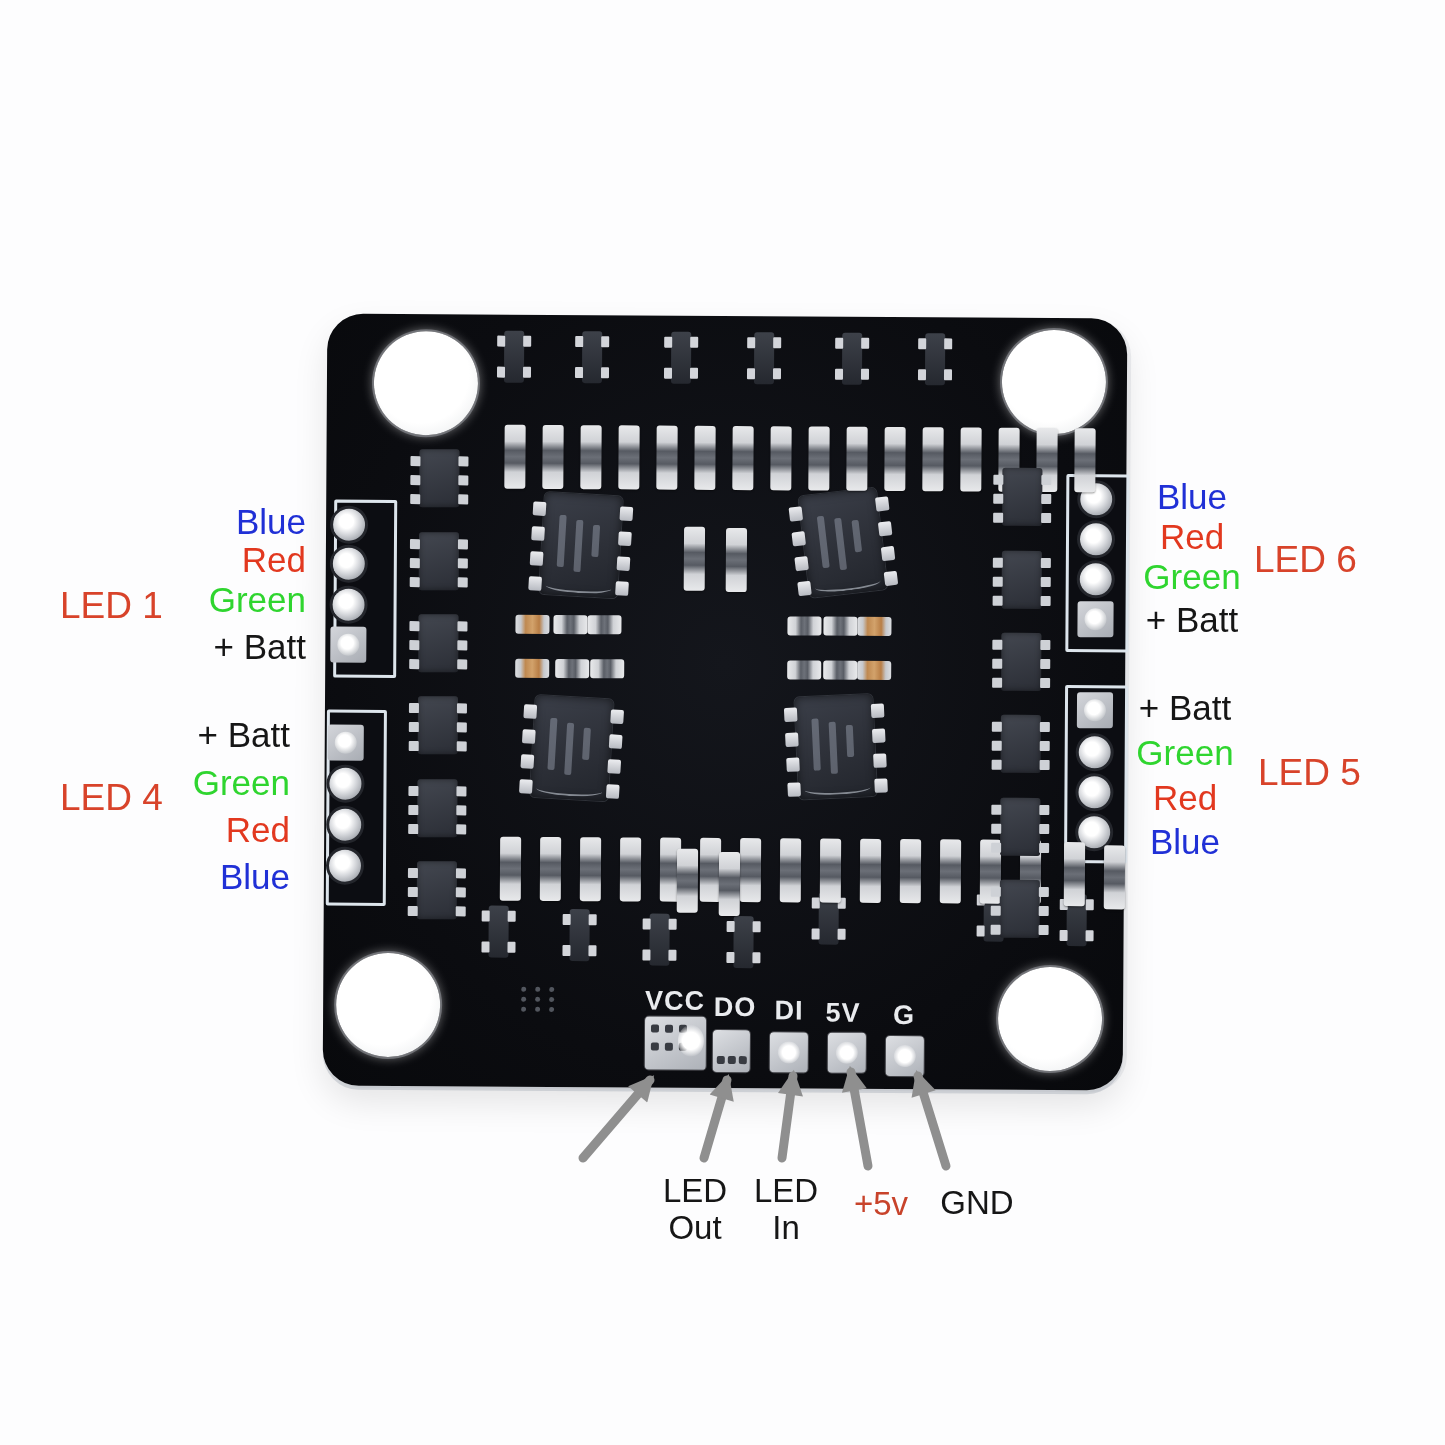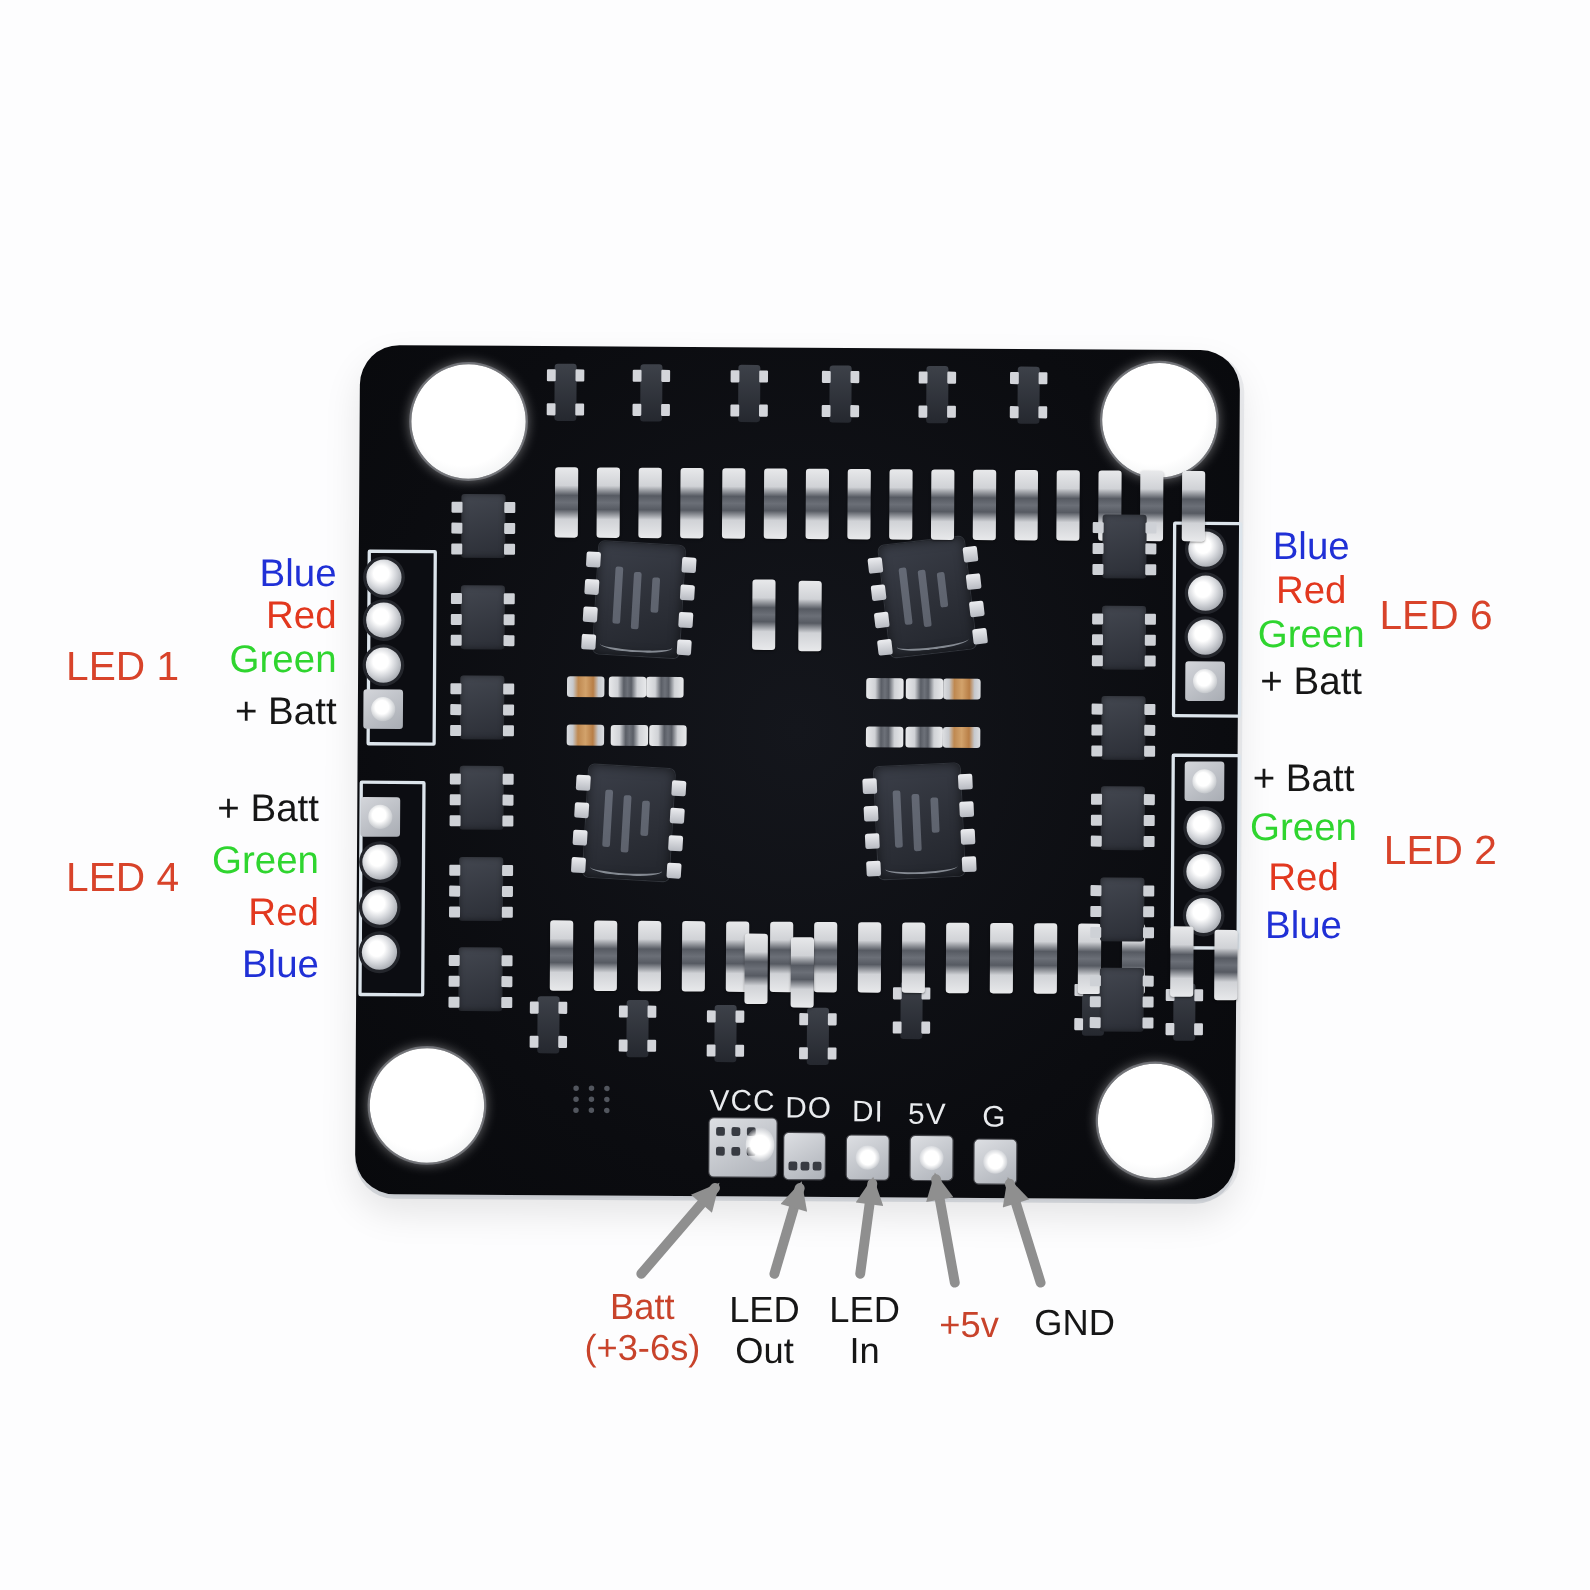--- a/index.html
+++ b/index.html
@@ -47,21 +47,21 @@
   .sot6{width:40px;height:58px;border-radius:3px;background:linear-gradient(165deg,#434750,#2b2e36);
       box-shadow:inset 0 0 6px rgba(0,0,0,.45);}
   .lead6{width:10px;height:10px;border-radius:1px;background:#ced1d6;}
   .via{width:5px;height:5px;border-radius:50%;background:#52565e;}
 
   .bpad{background:linear-gradient(150deg,#dddfe3,#adb1b8);border-radius:4px;
         box-shadow:0 0 0 1px rgba(230,233,238,.25);}
   .bdot{width:8px;height:8px;border-radius:2px;background:#383b42;}
   .glow{border-radius:50%;background:radial-gradient(circle,#ffffff 42%,rgba(255,255,255,0) 78%);}
 
-  .silk{width:70px;text-align:center;font-size:27px;font-weight:normal;color:#e9ebee;letter-spacing:1px;}
+  .silk{width:70px;text-align:center;font-size:27px;font-weight:bold;color:#e9ebee;letter-spacing:1px;}
 
   
   .pl{position:absolute;font-size:35px;line-height:40px;white-space:nowrap;}
   .pl.right-al{text-align:right;}
   .pl.centered{width:160px;text-align:center;}
   .led-title{position:absolute;font-size:37px;line-height:42px;white-space:nowrap;color:var(--c-led_red);}
   .blabel{position:absolute;width:160px;text-align:center;font-size:33px;line-height:37px;}
   [data-color="blue"]{color:var(--c-blue);}
   [data-color="red"]{color:var(--c-red);}
   [data-color="green"]{color:var(--c-green);}
@@ -441,26 +441,22 @@
   <div class="pl centered" style="left:1112px;top:477px" data-color="blue">Blue</div>
   <div class="pl centered" style="left:1112px;top:517px" data-color="red">Red</div>
   <div class="pl centered" style="left:1112px;top:557px" data-color="green">Green</div>
   <div class="pl centered" style="left:1112px;top:600px" data-color="black">+ Batt</div>
   <div class="led-title" style="left:1254px;top:539px">LED 6</div>
 
   <div class="pl centered" style="left:1105px;top:688px" data-color="black">+ Batt</div>
   <div class="pl centered" style="left:1105px;top:733px" data-color="green">Green</div>
   <div class="pl centered" style="left:1105px;top:778px" data-color="red">Red</div>
   <div class="pl centered" style="left:1105px;top:822px" data-color="blue">Blue</div>
-  <div class="led-title" style="left:1258px;top:752px">LED 2</div>
-
-  <div class="blabel" style="left:504px;top:1169px" data-color="accent_red">
-    <div>Batt</div>
-    <div>(+3-6s)</div>
-  </div>
+  <div class="led-title" style="left:1258px;top:752px">LED 5</div>
+
   <div class="blabel" style="left:615px;top:1172px" data-color="black">
     <div>LED</div>
     <div>Out</div>
   </div>
   <div class="blabel" style="left:706px;top:1172px" data-color="black">
     <div>LED</div>
     <div>In</div>
   </div>
   <div class="blabel" style="left:801px;top:1185px" data-color="accent_red">
     <div>+5v</div>

